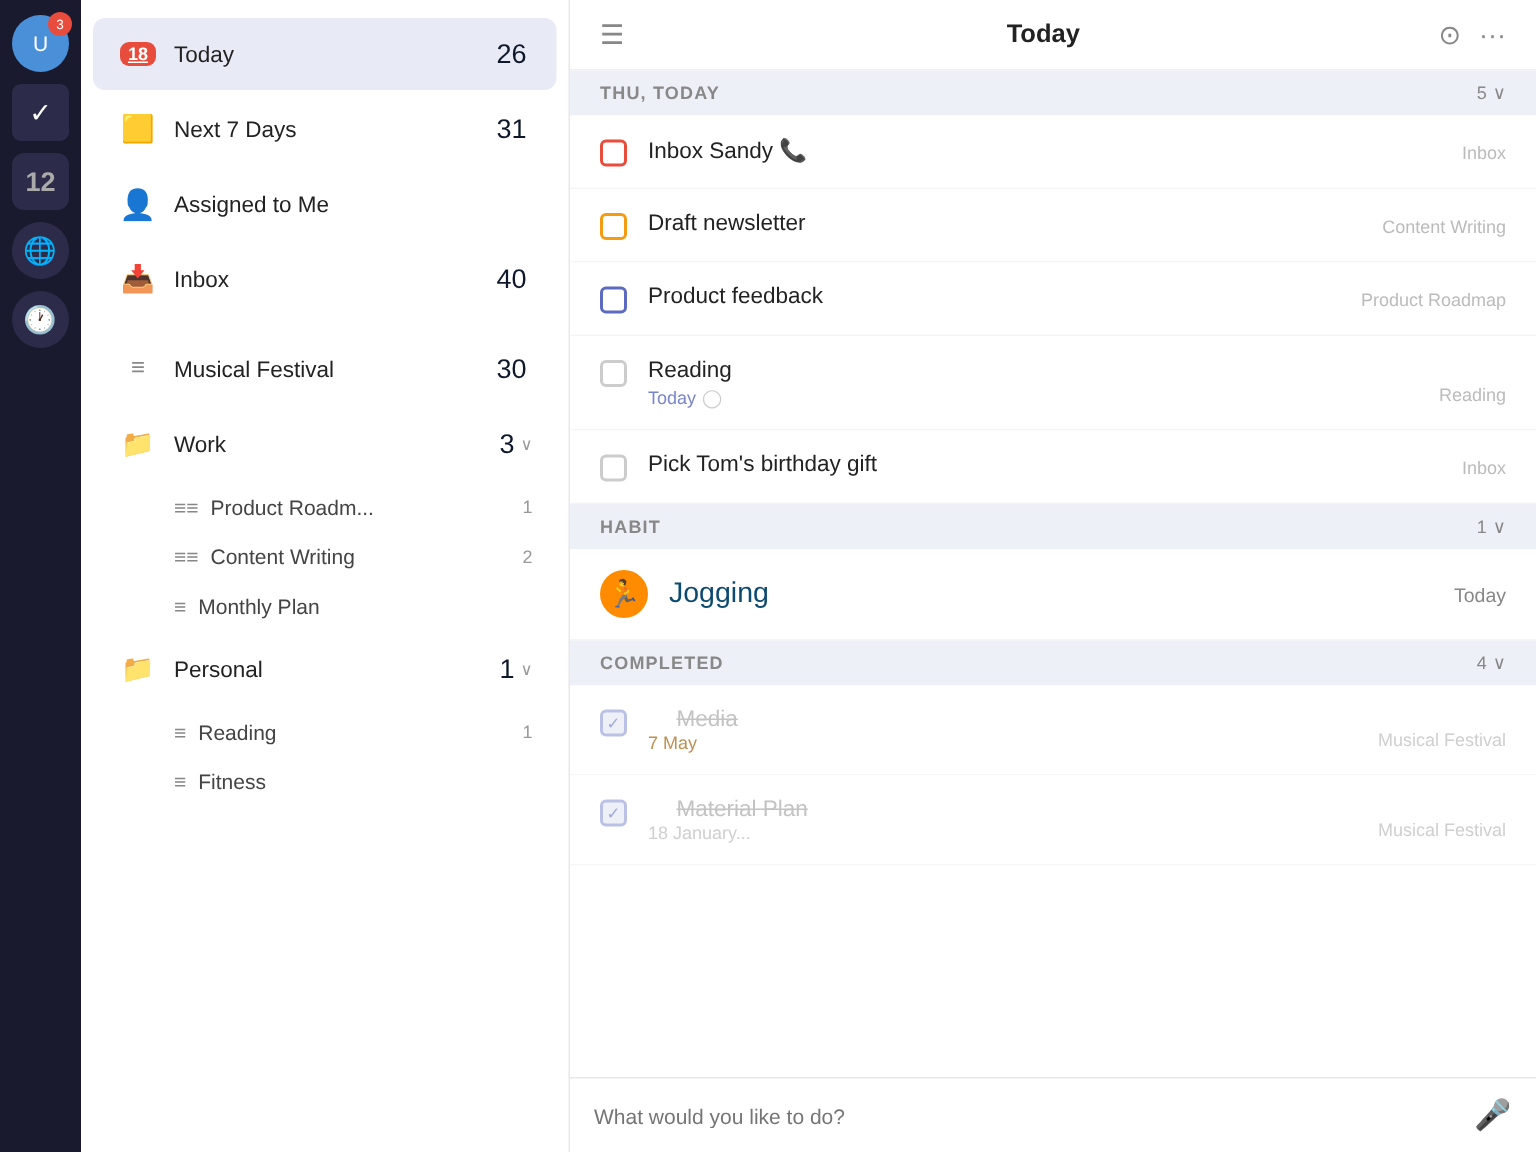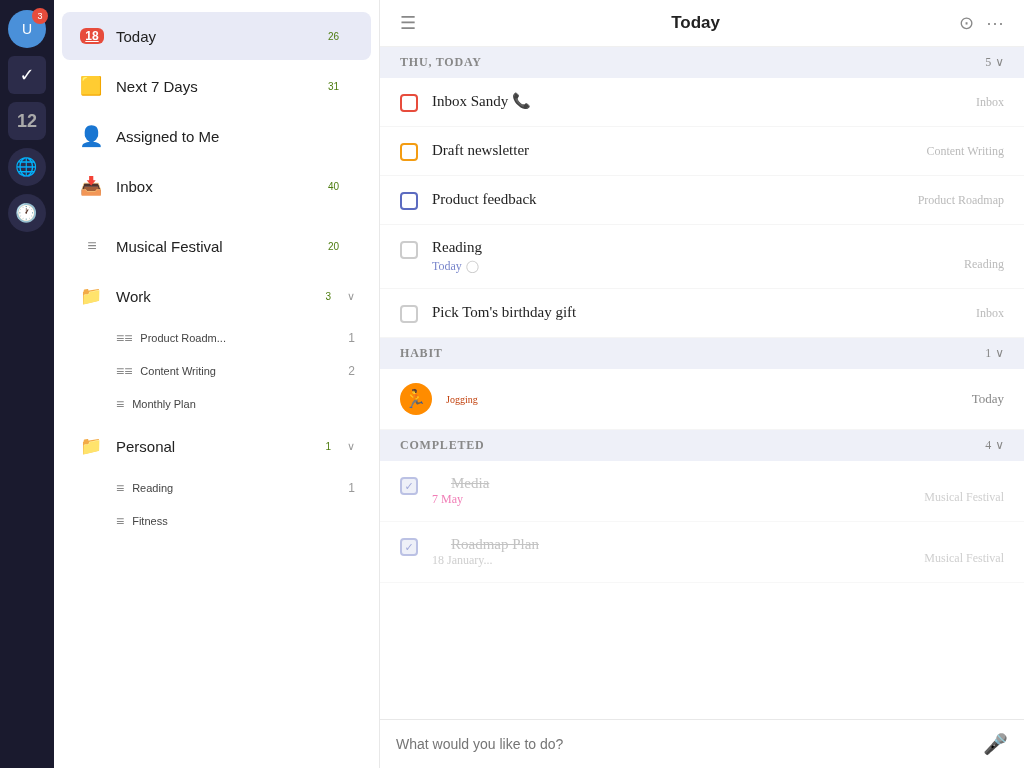--- a/index.html
+++ b/index.html
@@ -62,32 +62,32 @@
       align-items: center;
       padding: 10px 16px;
       cursor: pointer;
       border-radius: 8px;
       margin: 2px 8px;
       position: relative;
     }
     .sidebar-item.active { background: #e8eaf6; }
     .sidebar-item .item-icon { width: 28px; height: 28px; display: flex; align-items: center; justify-content: center; font-size: 18px; margin-right: 10px; flex-shrink: 0; }
     .sidebar-item .item-label { flex: 1; font-size: 15px; font-weight: 500; color: #222; }
-    .sidebar-item .item-count { font-size: 10px; color: #4d7c0f; margin-right: 16px; }
+    .sidebar-item .item-count { font-size: 18px; color: #0f172a; margin-right: 4px; }
     .sidebar-item .chevron { font-size: 11px; color: #999; }
     .sidebar-child {
       display: flex;
       align-items: center;
       padding: 8px 16px 8px 54px;
       cursor: pointer;
       margin: 1px 8px;
       border-radius: 6px;
     }
     .sidebar-child .child-icon { font-size: 14px; color: #888; margin-right: 8px; }
-    .sidebar-child .child-label { flex: 1; font-size: 11px; color: #444; }
+    .sidebar-child .child-label { flex: 1; font-size: 14px; color: #444; }
     .sidebar-child .child-count { font-size: 12px; color: #999; }
 
     
     .main {
       flex: 1;
       display: flex;
       flex-direction: column;
       background: #fff;
       overflow: hidden;
     }
@@ -96,21 +96,21 @@
       align-items: center;
       padding: 12px 20px;
       border-bottom: 1px solid #f0f0f0;
       background: #fff;
     }
     .main-header .menu-icon { color: #888; font-size: 18px; margin-right: 16px; cursor: pointer; }
     .main-header .title { flex: 1; text-align: center; font-size: 17px; font-weight: 600; color: #222; }
     .main-header .header-actions { display: flex; gap: 12px; align-items: center; }
     .main-header .header-actions span { color: #888; font-size: 18px; cursor: pointer; }
 
-    .task-list { flex: 1; overflow-y: auto; font-family: Liberation Serif, serif; }
+    .task-list { flex: 1; overflow-y: auto; }
 
     .section-header {
       background: #eef0f8;
       padding: 8px 20px;
       display: flex;
       align-items: center;
       justify-content: space-between;
     }
     .section-header .section-title { font-size: 12px; font-weight: 600; color: #888; letter-spacing: 0.8px; text-transform: uppercase; }
     .section-header .section-count { font-size: 12px; color: #888; display: flex; align-items: center; gap: 4px; }
@@ -146,21 +146,21 @@
     .task-meta { font-size: 12px; color: #bbb; text-align: right; padding-left: 10px; white-space: nowrap; align-self: flex-end; margin-bottom: 2px; }
 
     .habit-item {
       display: flex;
       align-items: center;
       padding: 14px 20px;
       border-bottom: 1px solid #f5f5f5;
       cursor: pointer;
     }
     .habit-icon { width: 32px; height: 32px; border-radius: 50%; background: #ff8c00; display: flex; align-items: center; justify-content: center; font-size: 18px; margin-right: 14px; }
-    .habit-title { flex: 1; font-size: 10px; color: #c2410c; }
+    .habit-title { flex: 1; font-size: 19px; color: #0c4a6e; }
     .habit-date { font-size: 13px; color: #888; }
 
     
     .add-task-bar {
       border-top: 1px solid #e8e8e8;
       padding: 12px 16px;
       display: flex;
       align-items: center;
       background: #fff;
       margin-top: 16px;
@@ -219,21 +219,21 @@
     <div class="item-icon" style="color:#e67e22;">📥</div>
     <span class="item-label">Inbox</span>
     <span class="item-count">40</span>
   </div>
 
   <div style="height:8px;"></div>
 
   <div class="sidebar-item">
     <div class="item-icon" style="color:#888;font-size:16px;">≡</div>
     <span class="item-label">Musical Festival</span>
-    <span class="item-count">20</span>
+    <span class="item-count">30</span>
   </div>
 
   <div class="sidebar-item">
     <div class="item-icon" style="font-size:18px;">📁</div>
     <span class="item-label">Work</span>
     <span class="item-count">3</span>
     <span class="chevron">∨</span>
   </div>
 
   <div class="sidebar-child">
@@ -358,29 +358,29 @@
       <span class="section-count">
         <span>4</span>
         <span style="cursor:pointer;">∨</span>
       </span>
     </div>
 
     <div class="task-item" style="opacity:0.7;">
       <div class="task-checkbox checked"></div>
       <div class="task-content">
         <div class="task-title completed">Media</div>
-        <div style="font-size:12px;color:#ec4899;">7 May</div>
+        <div style="font-size:12px;color:#a16207;">7 May</div>
       </div>
       <span class="task-meta">Musical Festival</span>
     </div>
 
     <div class="task-item" style="opacity:0.7;">
       <div class="task-checkbox checked"></div>
       <div class="task-content">
-        <div class="task-title completed">Roadmap Plan</div>
+        <div class="task-title completed">Material Plan</div>
         <div style="font-size:12px;color:#bbb;">18 January...</div>
       </div>
       <span class="task-meta">Musical Festival</span>
     </div>
 
   </div>
 
   <div class="add-task-bar">
     <input class="add-task-input" type="text" placeholder="What would you like to do?" style="">
     <span class="mic-icon">🎤</span>

